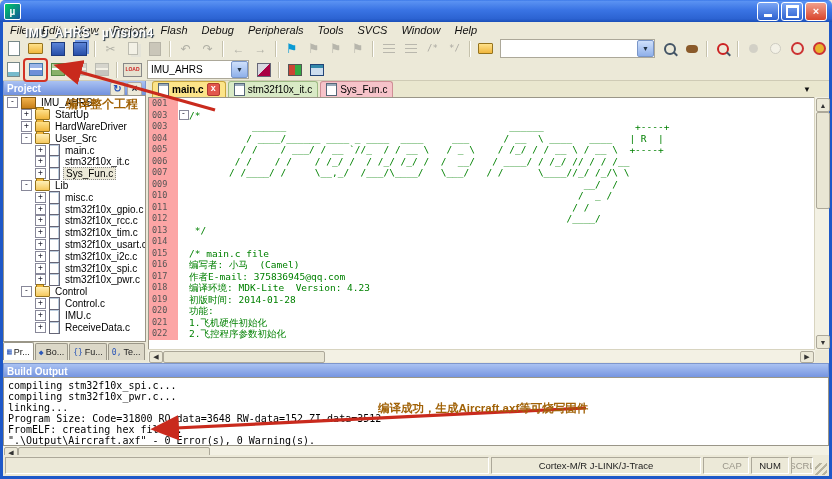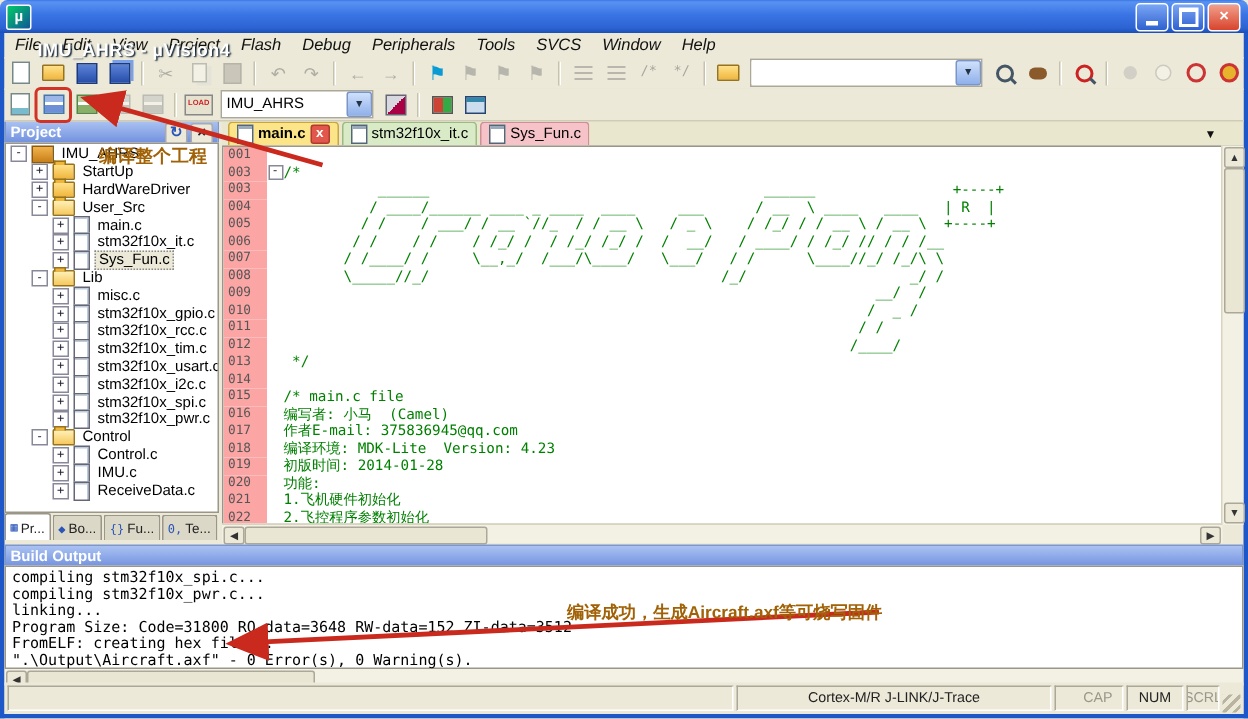--- a/index.html
+++ b/index.html
@@ -517,25 +517,20 @@
     <span class="lnum" data-name="line-number">006</span>
     <span class="fold-col"></span>
     <span class="ctext" data-name="code-text">        / /    / /    / /_/ /  / /_/ /_/ /  /  __/   / ____/ / /_/ // / / /__</span>
   </div>
         <div class="cline" data-name="code-line">
     <span class="lnum" data-name="line-number">007</span>
     <span class="fold-col"></span>
     <span class="ctext" data-name="code-text">       / /____/ /     \__,_/  /___/\____/   \___/   / /      \____//_/ /_/\ \</span>
   </div>
         <div class="cline" data-name="code-line">
-    <span class="lnum" data-name="line-number">008</span>
-    <span class="fold-col"></span>
-    <span class="ctext" data-name="code-text">       \_____//_/                                  /_/                   _/ /</span>
-  </div>
-        <div class="cline" data-name="code-line">
     <span class="lnum" data-name="line-number">009</span>
     <span class="fold-col"></span>
     <span class="ctext" data-name="code-text">                                                                     __/  /</span>
   </div>
         <div class="cline" data-name="code-line">
     <span class="lnum" data-name="line-number">010</span>
     <span class="fold-col"></span>
     <span class="ctext" data-name="code-text">                                                                    /  _ /</span>
   </div>
         <div class="cline" data-name="code-line">

